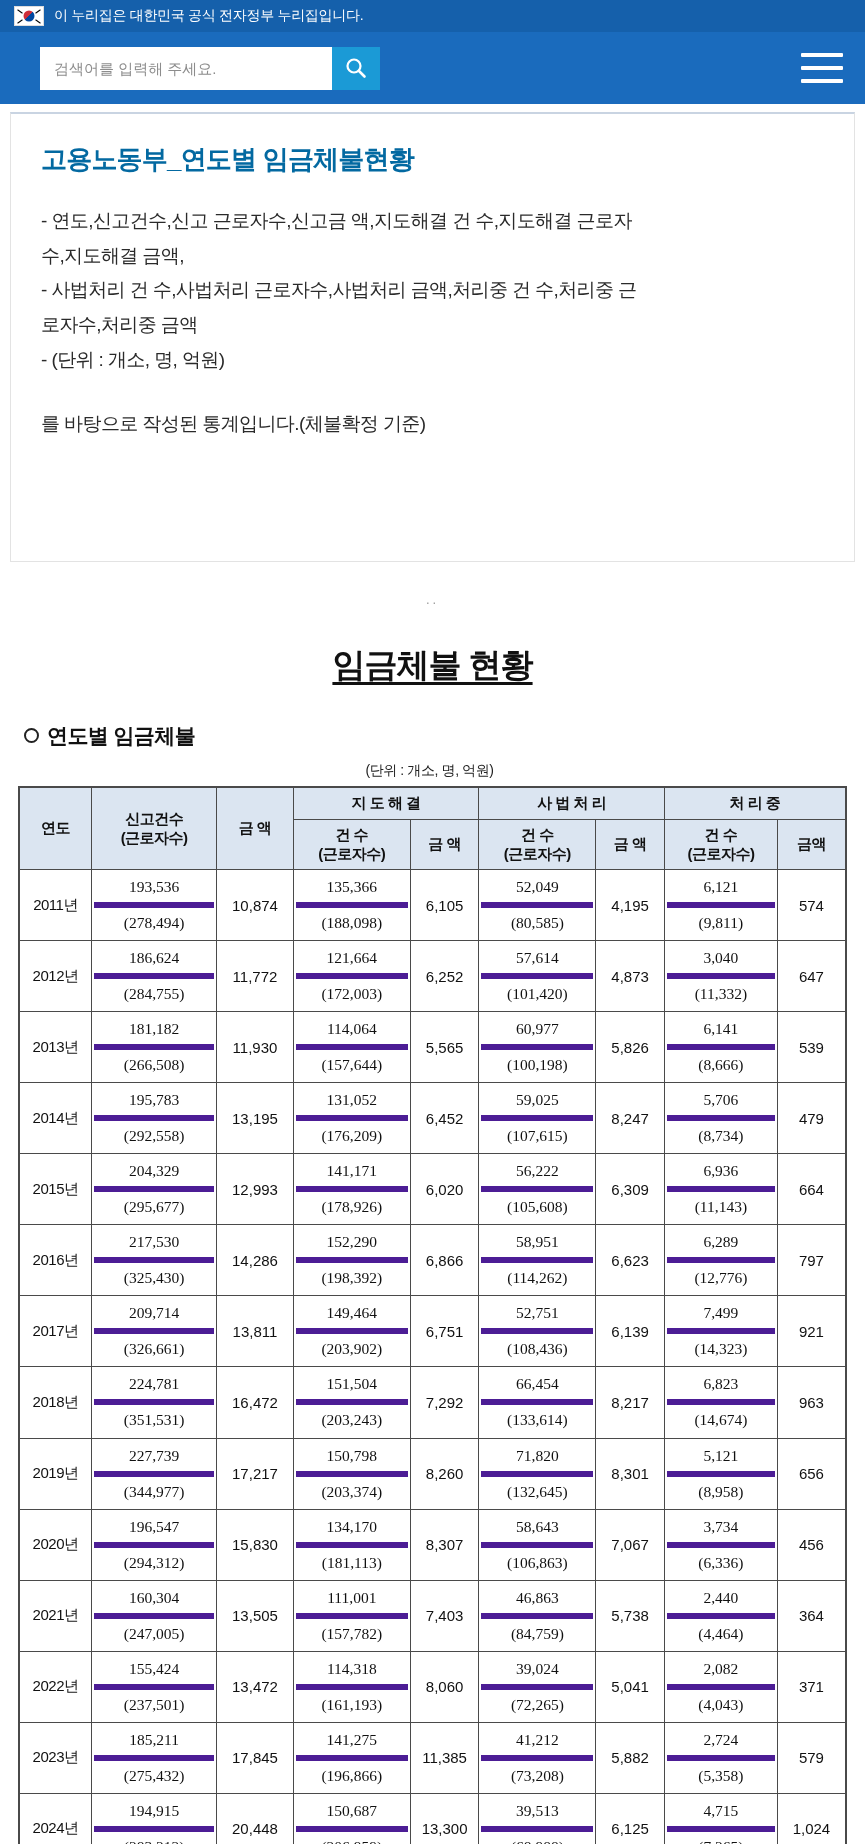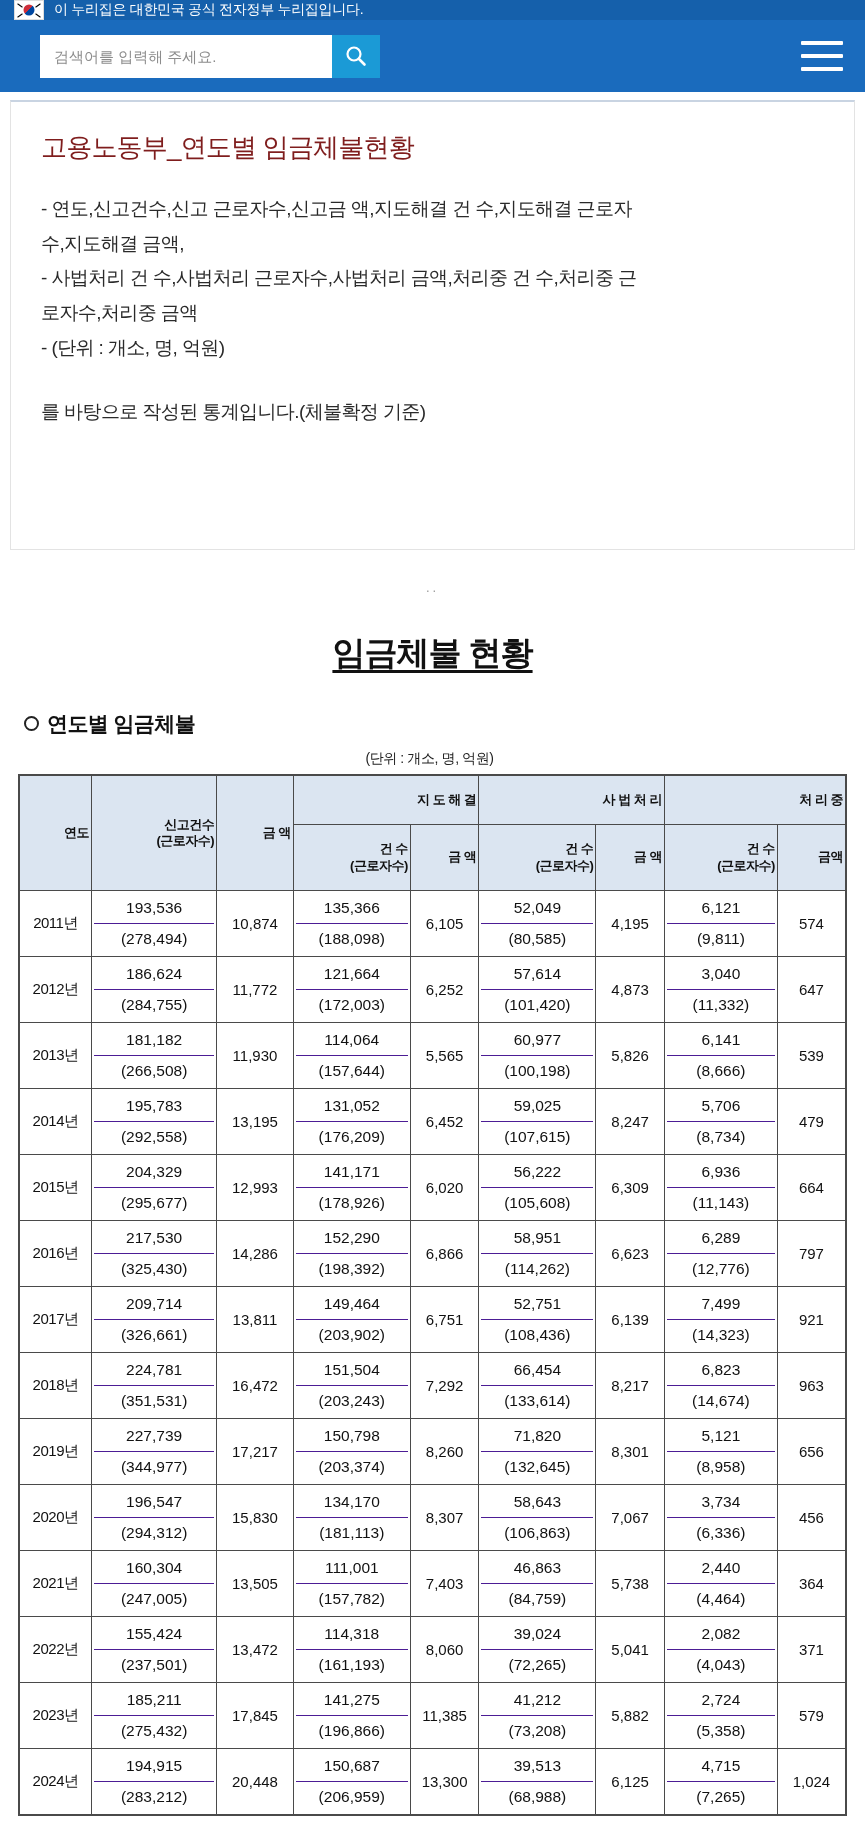--- a/index.html
+++ b/index.html
@@ -6,21 +6,21 @@
   html, body {
     margin: 0; padding: 0;
     width: 865px;
     background: #ffffff;
     font-family: "Liberation Sans", sans-serif;
   }
   body { width: 865px; min-height: 1844px; position: relative; }
 
   
   .gov-banner {
-    height: 20px;
+    height: 32px;
     background: #1560ab;
     display: flex;
     align-items: center;
     padding: 0 14px;
     color: #ffffff;
   }
   .flag {
     width: 30px; height: 20px;
     background: #ffffff;
     border: 1px solid #dddddd;
@@ -118,22 +118,22 @@
   .desc-card {
     margin: 8px 10px 0 10px;
     background: #fff;
     border: 1px solid #e3e3e3;
     border-top: 2px solid #c9d4e2;
     padding: 28px 30px 26px 30px;
     min-height: 450px;
   }
   .desc-title {
     font-size: 26px;
-    font-weight: normal;
-    color: #7f1d1d;
+    font-weight: bold;
+    color: #0369a1;
     letter-spacing: -0.8px;
     margin: 0 0 28px 0;
   }
   .desc-body p {
     margin: 0 0 2px 0;
     font-size: 19px;
     line-height: 1.72;
     color: #2a2a2a;
     letter-spacing: -0.6px;
   }
@@ -195,42 +195,42 @@
   table.wage th, table.wage td {
     border: 1px solid #4a4a4a;
     text-align: center;
     color: #111;
     font-size: 15px;
     padding: 2px 2px;
   }
   table.wage thead th {
     background: #dbe5f1;
     font-weight: bold;
-    font-size: 13px;
+    font-size: 15px;
     line-height: 1.25;
-    padding: 16px 2px;
+    padding: 6px 2px;
     letter-spacing: -0.5px;
-    text-align: right;
   }
   td.year {
     font-size: 16px;
     letter-spacing: -0.5px;
   }
   td.two-line {
     padding: 0;
     vertical-align: middle;
+    font-family: Liberation Serif, serif;
   }
   td.two-line .top, td.two-line .bot {
     display: block;
     font-size: 15.5px;
     line-height: 1.55;
     padding: 3px 0;
   }
   td.two-line .bot {
-    border-top: 1px solid #4c1d95;
+    border-top: 6px solid #4c1d95;
   }
   td.amount { font-size: 16px; }
 
   col.c-year { width: 9%; }
   col.c-rep  { width: 15.5%; }
   col.c-repamt { width: 9.5%; }
   col.c-g1 { width: 14.5%; }
   col.c-g1amt { width: 8.5%; }
   col.c-g2 { width: 14.5%; }
   col.c-g2amt { width: 8.5%; }

